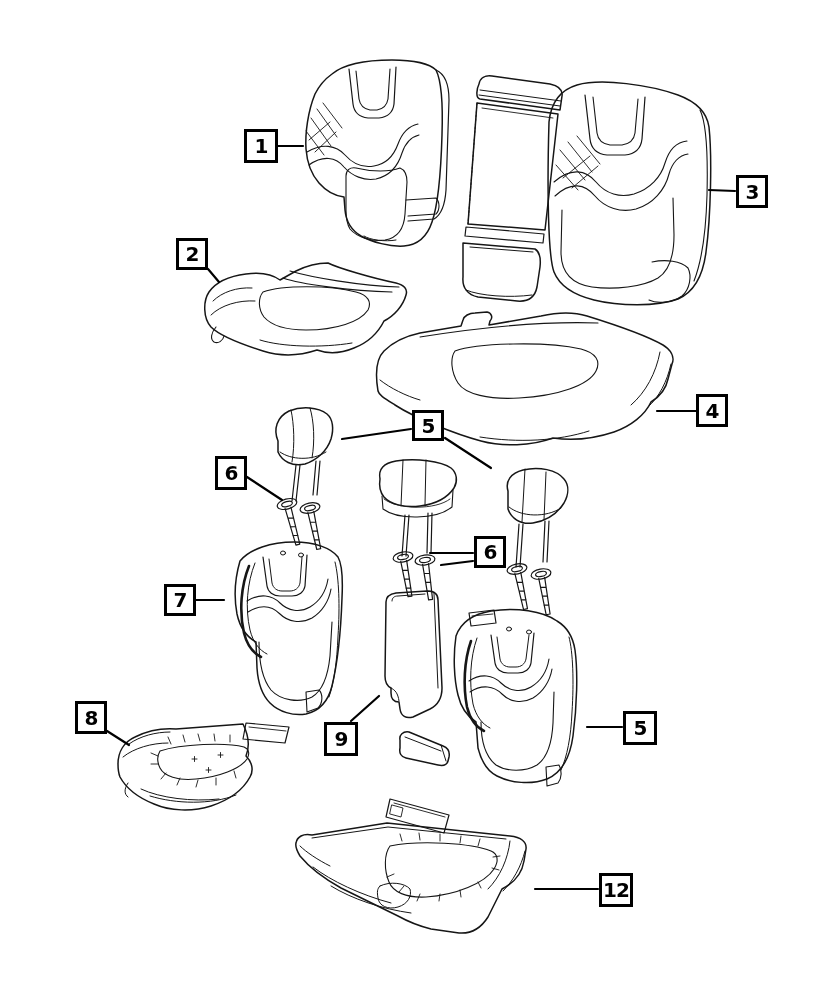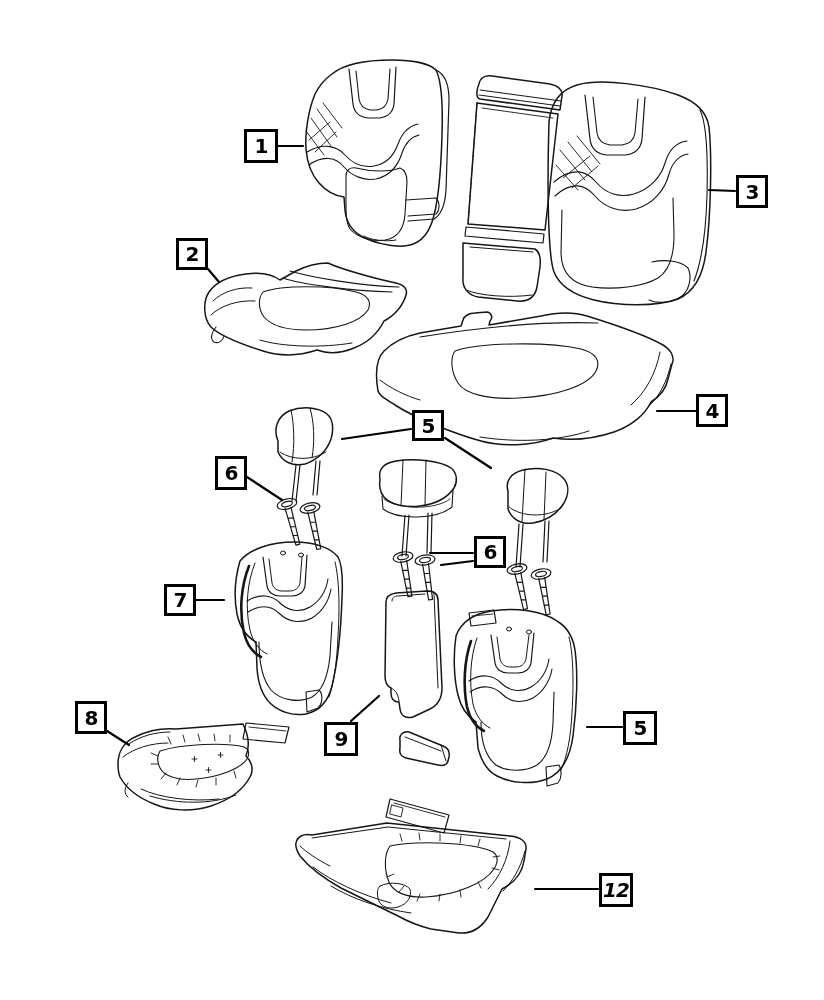--- a/index.html
+++ b/index.html
@@ -212,15 +212,15 @@
   <div class="callout" style="left:176px;top:238px;width:32px;height:32px;">2</div>
   <div class="callout" style="left:736px;top:175px;width:32px;height:33px;">3</div>
   <div class="callout" style="left:696px;top:394px;width:32px;height:33px;">4</div>
   <div class="callout" style="left:412px;top:410px;width:32px;height:31px;">5</div>
   <div class="callout" style="left:215px;top:456px;width:32px;">6</div>
   <div class="callout" style="left:474px;top:536px;width:32px;height:32px;">6</div>
   <div class="callout" style="left:164px;top:584px;width:32px;height:32px;">7</div>
   <div class="callout" style="left:75px;top:701px;width:32px;height:33px;">8</div>
   <div class="callout" style="left:324px;top:722px;">9</div>
   <div class="callout" style="left:623px;top:711px;">5</div>
-  <div class="callout" style="left:599px;top:873px;font-style:italic;">12</div>
+  <div class="callout" style="left:599px;top:873px;">12</div>
 
 </div>
 
 </body></html>

